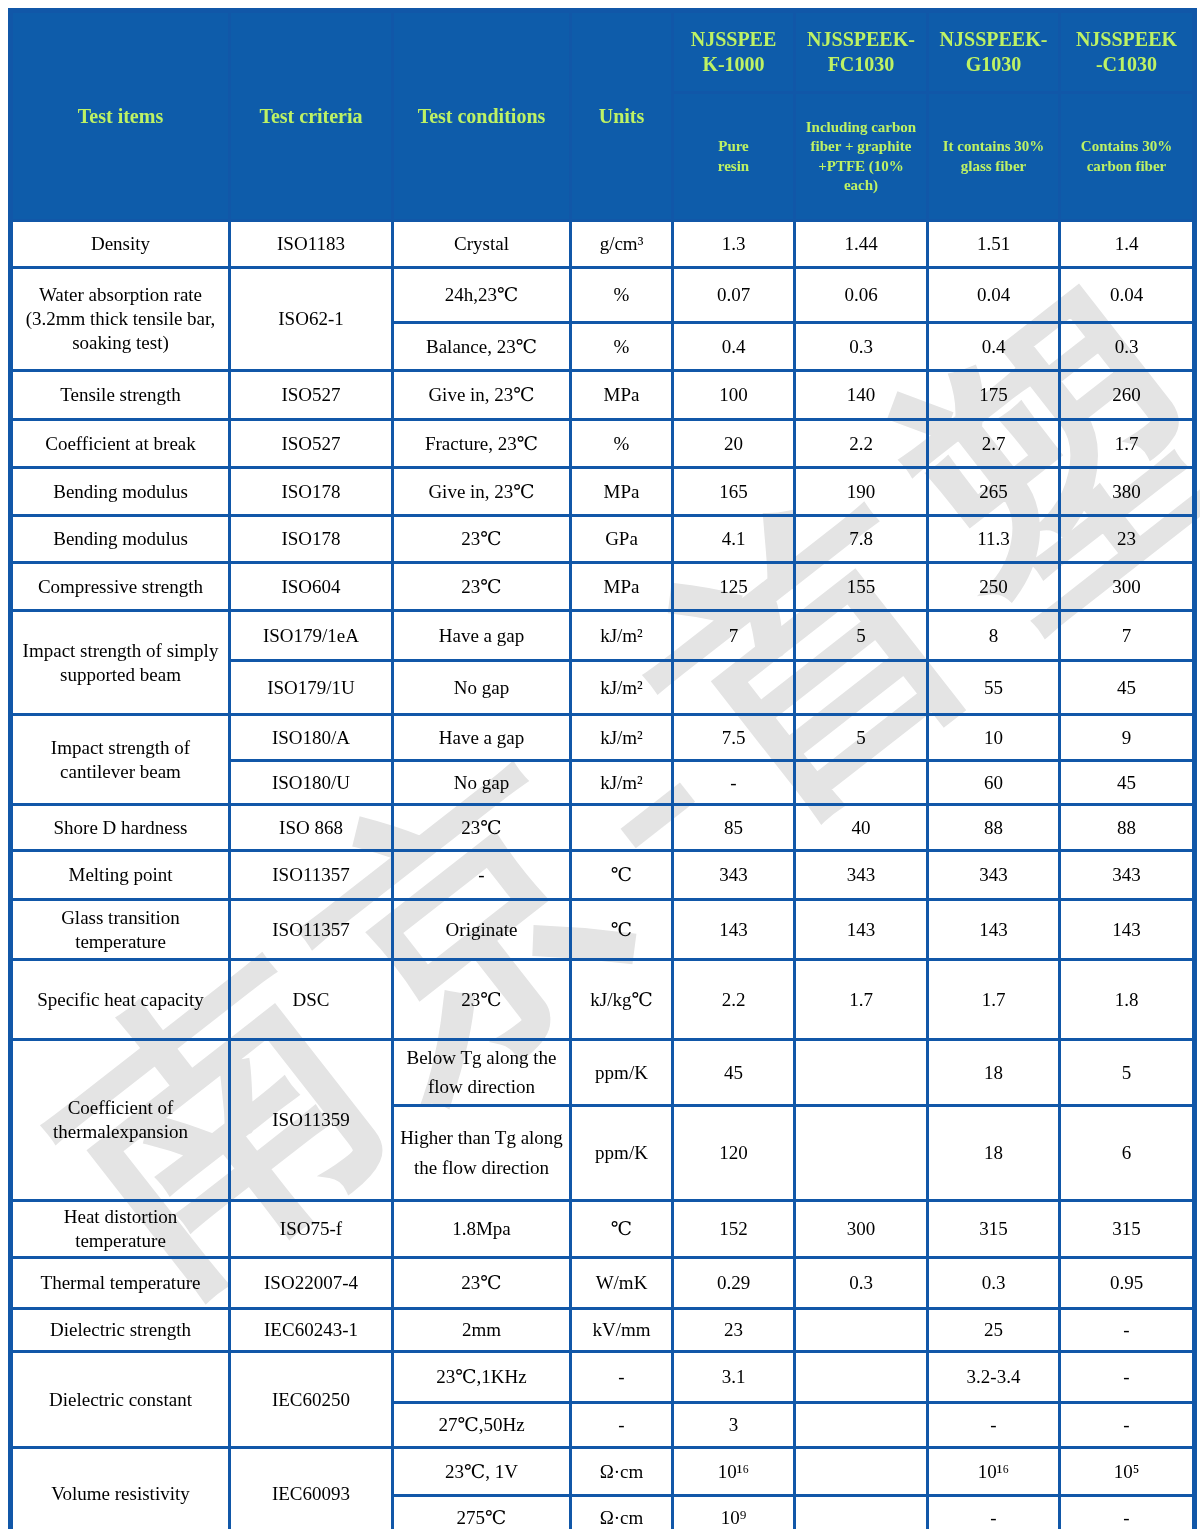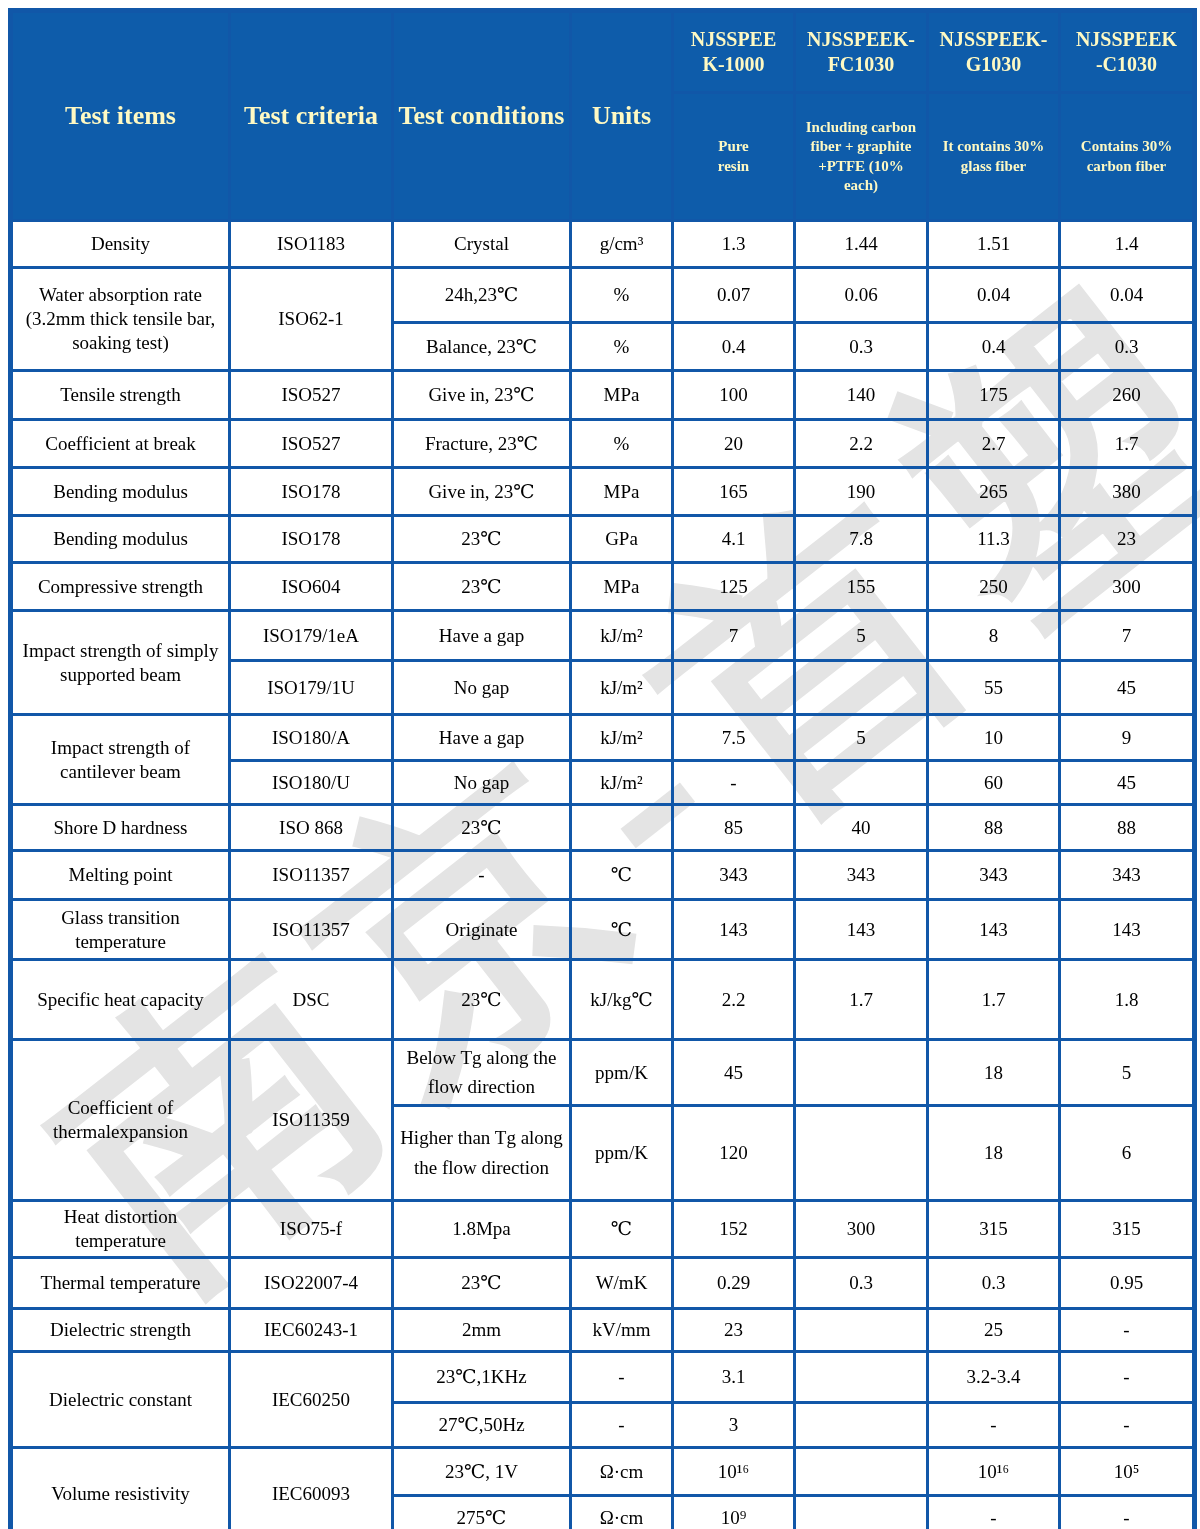--- a/index.html
+++ b/index.html
@@ -36,24 +36,24 @@
   .spec th,.spec td{
     border:3px solid #1157a8;
     text-align:center;
     vertical-align:middle;
     padding:2px 4px;
     overflow:hidden;
   }
   .spec{border:5px solid #1157a8;}
   .spec th{
     background:#0e5caa;
-    color:#fef9c3;
+    color:#bef264;
     font-weight:bold;
   }
-  th.main-h{font-size:26px;}
+  th.main-h{font-size:20px;}
   th.prod-name{font-size:20px;white-space:pre-line;line-height:1.25;}
   th.prod-desc{font-size:15px;white-space:pre-line;line-height:1.3;}
   .spec td{
     color:#000000;
     font-size:19px;
     background:transparent;
     line-height:1.25;
   }
   td.cond{line-height:1.55;}
 </style>

